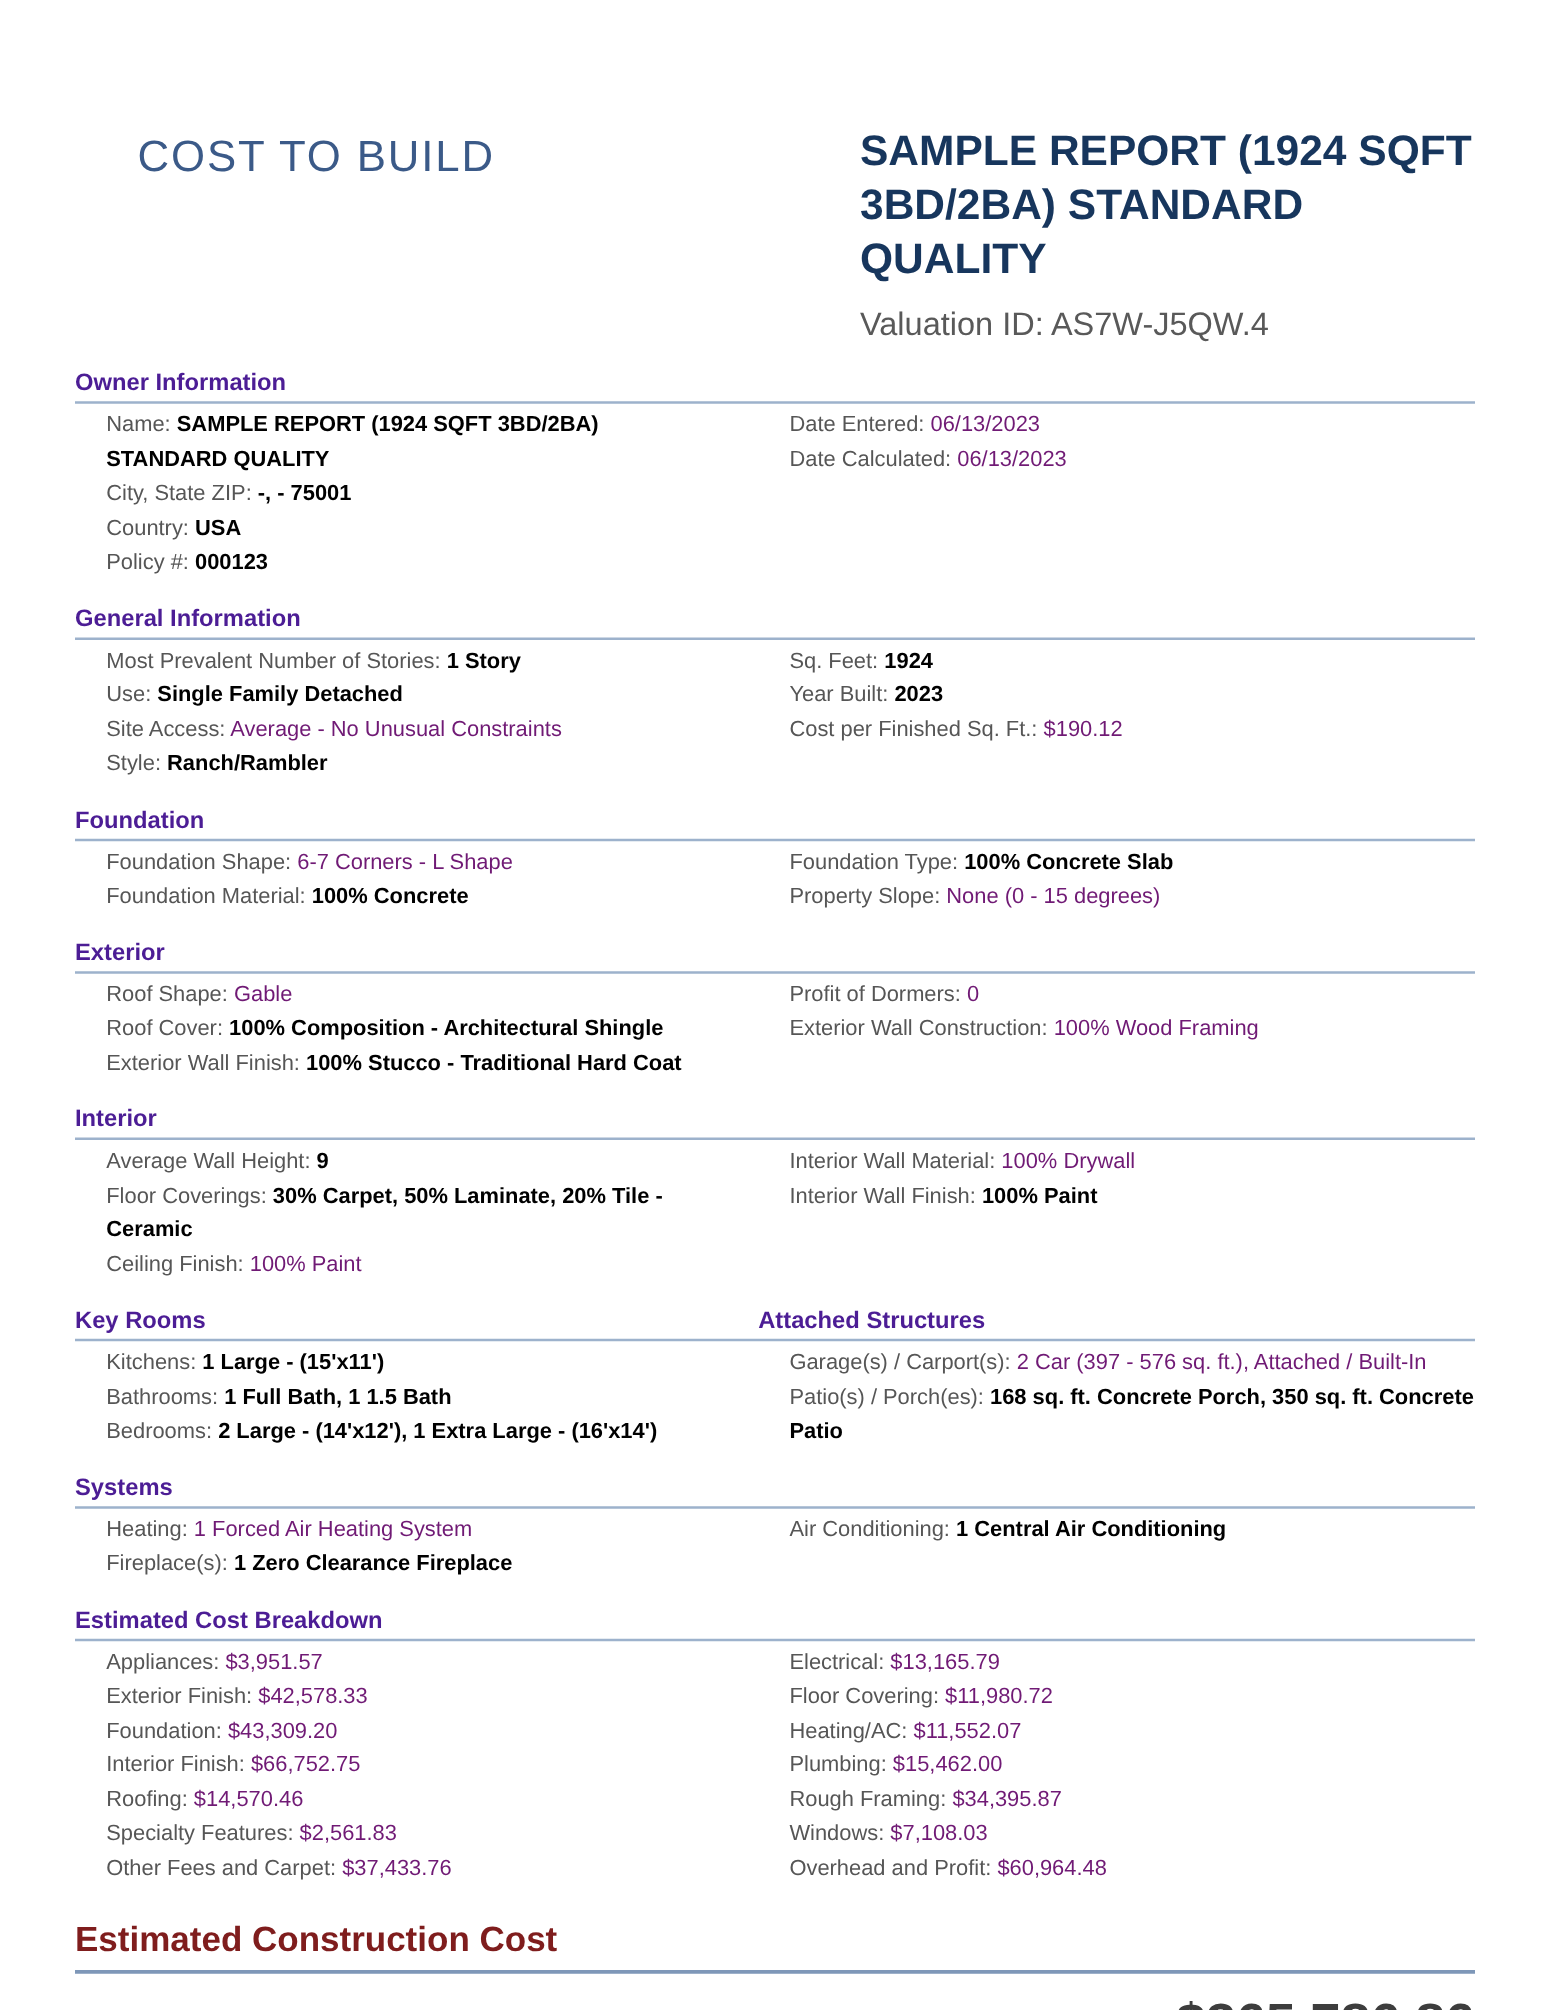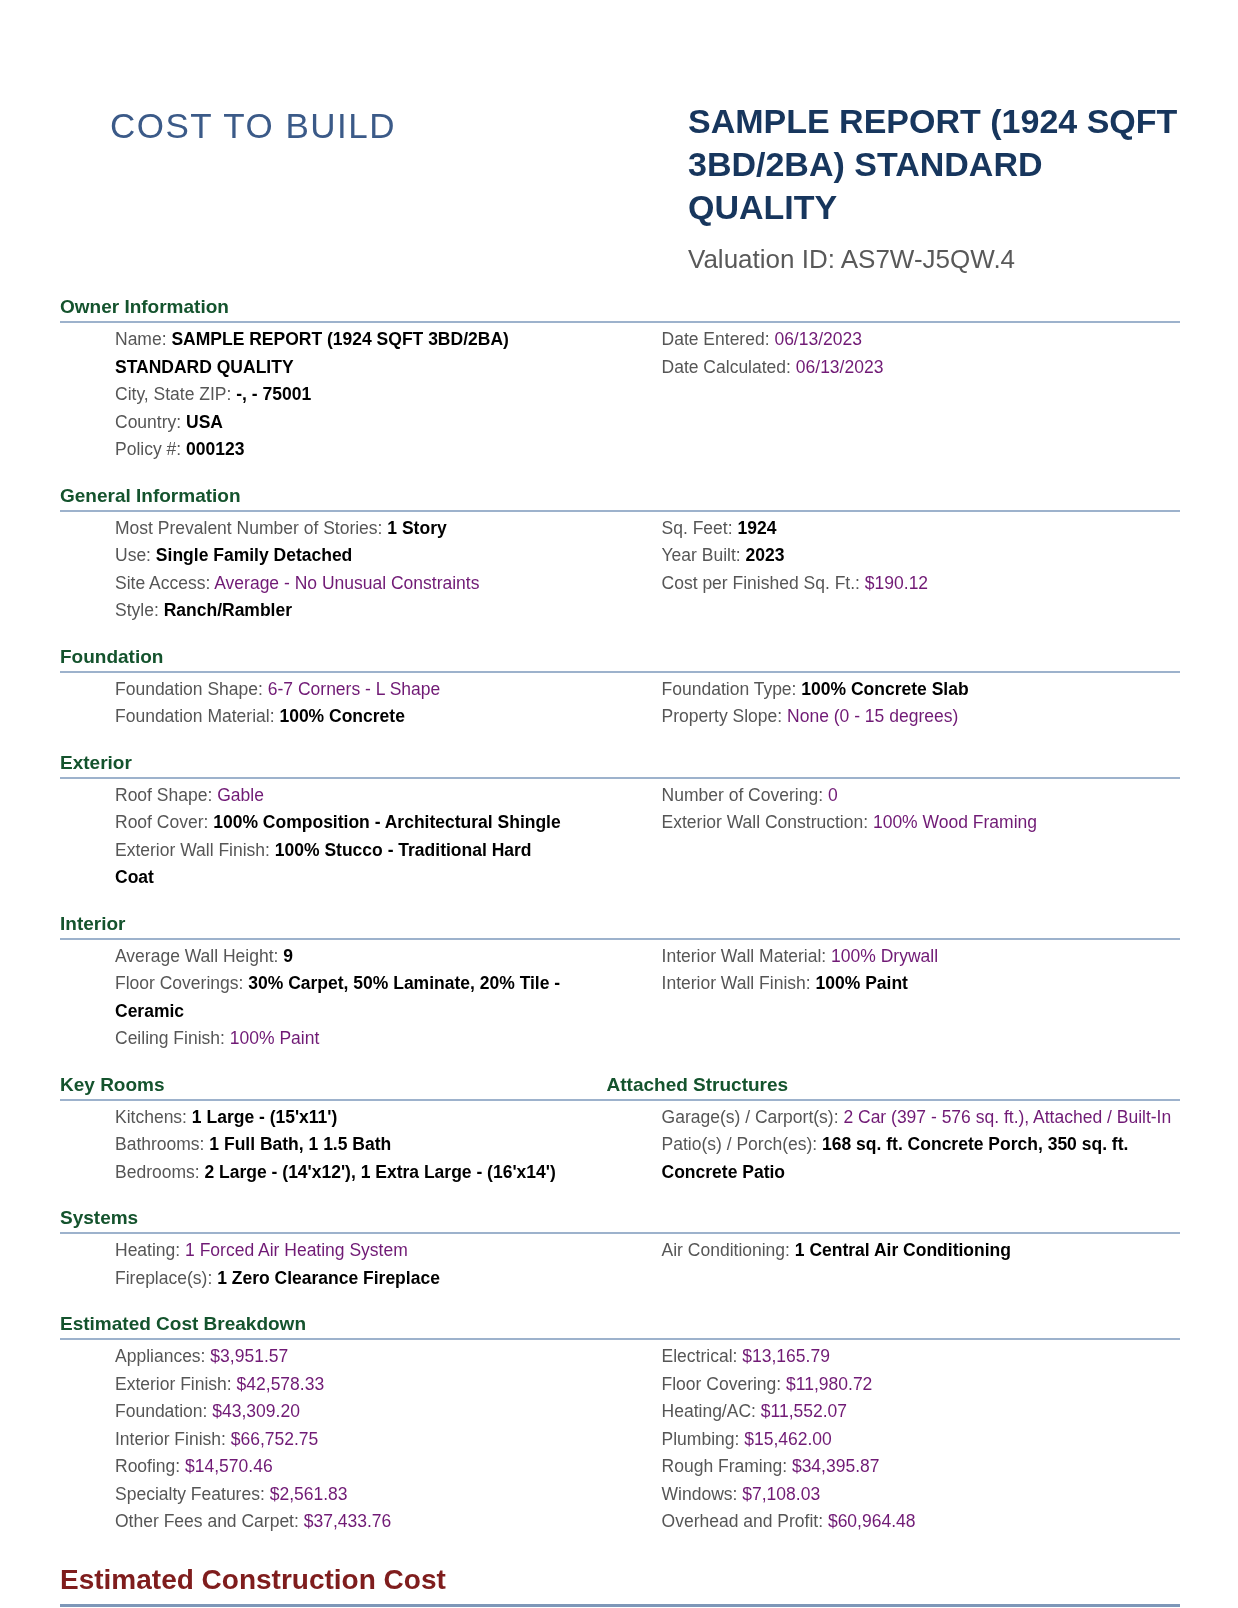--- a/index.html
+++ b/index.html
@@ -32,42 +32,41 @@
   .valuation-id {
     margin-top: 16px;
     font-size: 26px;
     color: #595959;
   }
   
   .section { margin-top: 21px; }
   .sec-title {
     font-size: 19px;
     font-weight: bold;
-    color: #14532d;
+    color: #4c1d95;
   }
   .rule {
     height: 2px;
     background: #9DB2CC;
     margin-top: 3px;
     margin-bottom: 3px;
   }
   .cols { display: flex; }
   .c-left {
     flex: 0 0 48.8%;
     padding-left: 25px;
     padding-right: 34px;
   }
   .c-right {
     flex: 1;
     padding-left: 25px;
   }
   .row {
     font-size: 17.5px;
     line-height: 27.5px;
-    margin-left: 30px;
   }
   .lbl { color: #565656; }
   .lbl::after { content: " "; white-space: pre; }
   .val { color: #701a75; }
   .val-b { color: #000; font-weight: bold; }
   .dual-heads { display: flex; }
   .dual-heads .h-left { flex: 0 0 48.8%; }
   .dual-heads .h-right { flex: 1; }
   
   .summary { margin-top: 28px; }
@@ -159,21 +158,21 @@
 <div class="section">
   <div class="sec-title">Exterior</div>
   <div class="rule"></div>
   <div class="cols">
     <div class="c-left">
       <p class="row"><span class="lbl">Roof Shape:</span><span class="val">Gable</span></p>
       <p class="row"><span class="lbl">Roof Cover:</span><span class="val-b">100% Composition - Architectural Shingle</span></p>
       <p class="row"><span class="lbl">Exterior Wall Finish:</span><span class="val-b">100% Stucco - Traditional Hard Coat</span></p>
     </div>
     <div class="c-right">
-      <p class="row"><span class="lbl">Number of Covering:</span><span class="val">0</span></p>
+      <p class="row"><span class="lbl">Profit of Dormers:</span><span class="val">0</span></p>
       <p class="row"><span class="lbl">Exterior Wall Construction:</span><span class="val">100% Wood Framing</span></p>
     </div>
   </div>
 </div>
 
 <div class="section">
   <div class="sec-title">Interior</div>
   <div class="rule"></div>
   <div class="cols">
     <div class="c-left">

